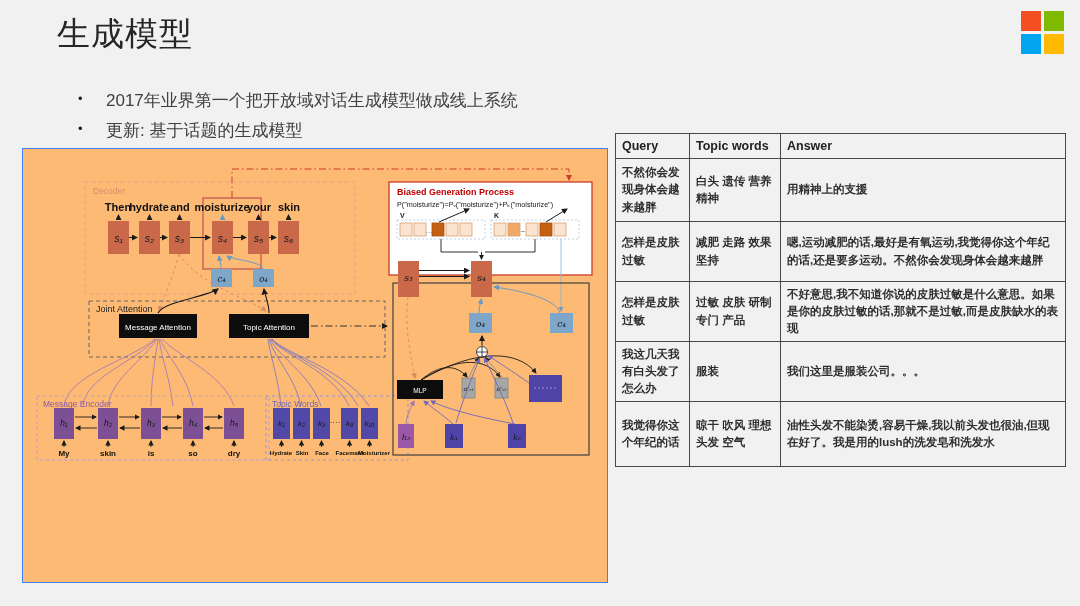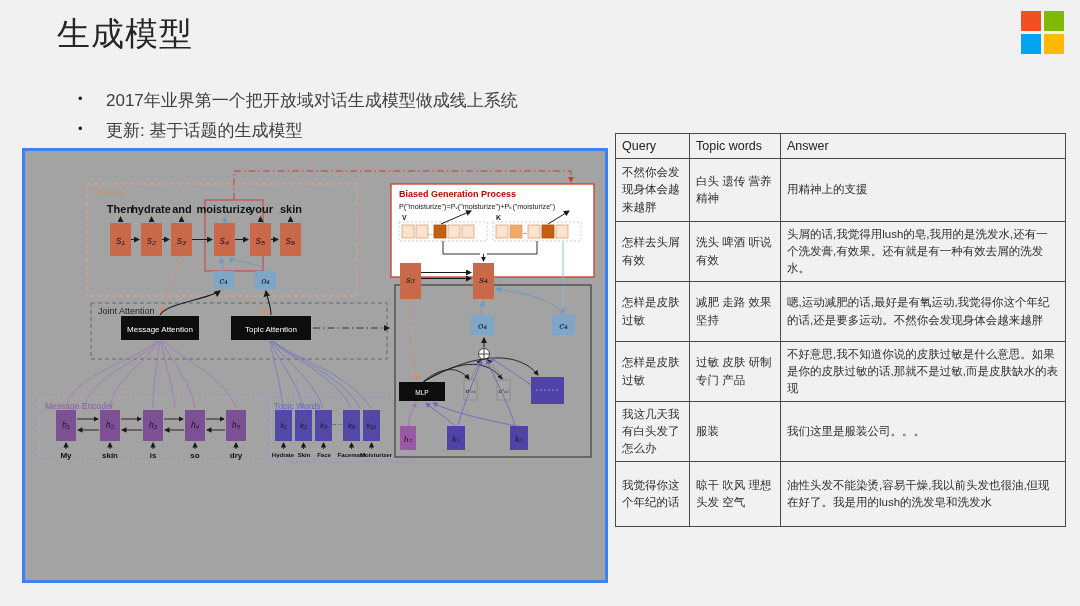--- a/index.html
+++ b/index.html
@@ -5,26 +5,26 @@
   html,body{margin:0;padding:0}
   body{width:1080px;height:606px;background:#f1f1f1;position:relative;overflow:hidden;
        font-family:"Liberation Sans","DejaVu Sans",sans-serif;color:#262626}
   .title{position:absolute;left:57px;top:12px;font-size:33px;letter-spacing:1px;color:#262626}
   .bullet{position:absolute;left:106px;font-size:17px;color:#404040;white-space:nowrap}
   .bullet::before{content:"•";position:absolute;left:-28px;top:2px;font-size:13px;color:#1a1a1a}
   .b1{top:89px}.b2{top:119px}
   .ms-logo{position:absolute;left:1021px;top:11px;width:43px;height:43px;display:grid;
            grid-template-columns:20px 20px;grid-template-rows:20px 20px;gap:3px}
   .ms-logo div{width:20px;height:20px}
-  .panel{position:absolute;left:22px;top:148px;width:586px;height:435px;background:#a3a3a3;
-         border:3px solid #3b82f6;box-sizing:border-box}
+  .panel{position:absolute;left:22px;top:148px;width:586px;height:435px;background:#fdba74;
+         border:1px solid #3b82f6;box-sizing:border-box}
   table.results{position:absolute;left:615px;top:133px;width:450px;border-collapse:collapse;
          table-layout:fixed;color:#2e2e2e}
   table.results th,table.results td{border:1px solid #484848;text-align:left;vertical-align:middle;
-         padding:2px 6px;font-size:11.5px;line-height:1.5;font-weight:400;word-break:break-all;overflow:hidden}
+         padding:2px 6px;font-size:11.5px;line-height:1.5;font-weight:700;word-break:break-all;overflow:hidden}
   table.results th{font-size:12.5px;height:20px;color:#222}
   tr.r0{height:63px}tr.r1{height:60px}tr.r2{height:60px}tr.r3{height:60px}tr.r4{height:60px}tr.r5{height:65px}
   svg text{font-family:"Liberation Sans","DejaVu Sans",sans-serif}
   svg .math{font-family:"DejaVu Serif",serif;font-style:italic;fill:#18181c}
   svg .bold{font-weight:bold}
 </style>
 </head>
 <body>
 
 <div>
@@ -315,25 +315,20 @@
         <tr>
       <th>Query</th>
       <th>Topic words</th>
       <th>Answer</th>
     </tr>
     <tr class="r0">
       <td>不然你会发现身体会越来越胖</td>
       <td>白头 遗传 营养 精神</td>
       <td>用精神上的支援</td>
     </tr>
-    <tr class="r1">
-      <td>怎样去头屑有效</td>
-      <td>洗头 啤酒 听说 有效</td>
-      <td>头屑的话,我觉得用lush的皂,我用的是洗发水,还有一个洗发膏,有效果。还有就是有一种有效去屑的洗发水。</td>
-    </tr>
     <tr class="r2">
       <td>怎样是皮肤过敏</td>
       <td>减肥 走路 效果 坚持</td>
       <td>嗯,运动减肥的话,最好是有氧运动,我觉得你这个年纪的话,还是要多运动。不然你会发现身体会越来越胖</td>
     </tr>
     <tr class="r3">
       <td>怎样是皮肤过敏</td>
       <td>过敏 皮肤 研制 专门 产品</td>
       <td>不好意思,我不知道你说的皮肤过敏是什么意思。如果是你的皮肤过敏的话,那就不是过敏,而是皮肤缺水的表现</td>
     </tr>

